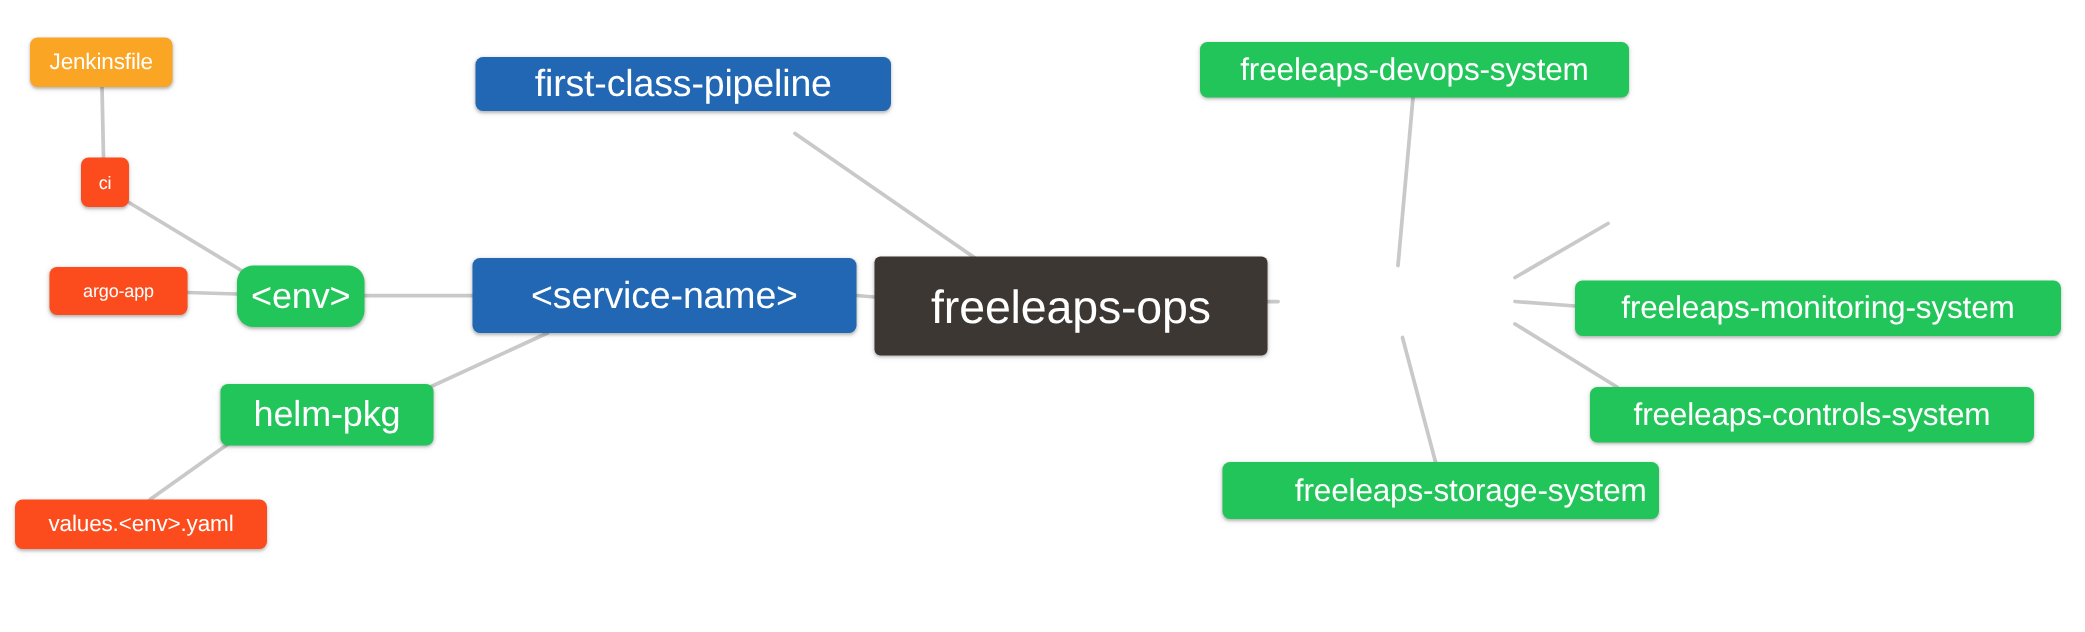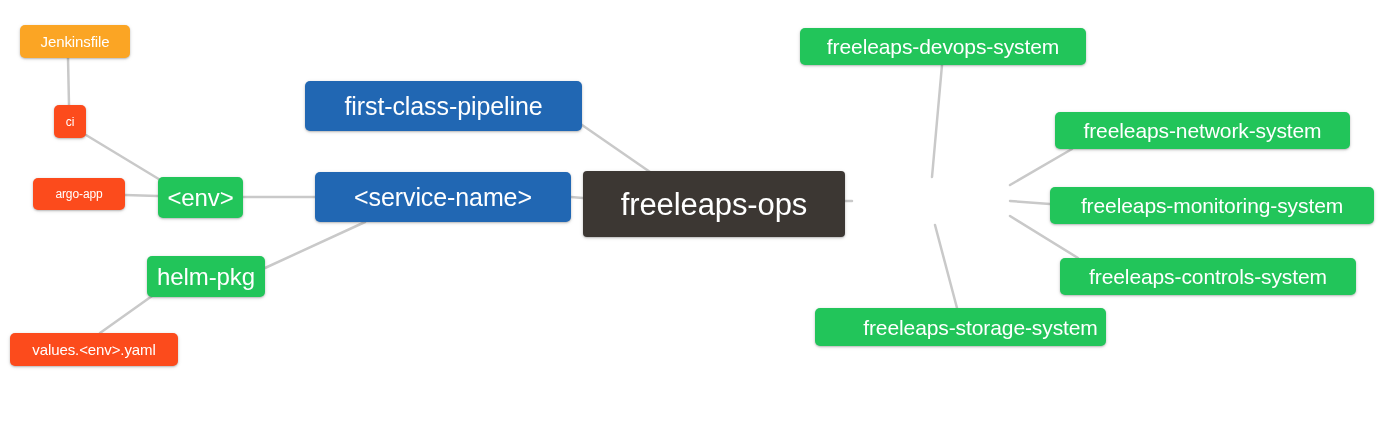--- a/index.html
+++ b/index.html
@@ -88,64 +88,61 @@
       <line x1="158" y1="196" x2="125" y2="195" stroke="#c9c9c9" stroke-width="2.5" stroke-linecap="round"></line>
       <line x1="69" y1="105" x2="68" y2="58" stroke="#c9c9c9" stroke-width="2.5" stroke-linecap="round"></line>
       <line x1="152" y1="296" x2="100" y2="333" stroke="#c9c9c9" stroke-width="2.5" stroke-linecap="round"></line>
       <line x1="932" y1="177" x2="942" y2="65" stroke="#c9c9c9" stroke-width="2.5" stroke-linecap="round"></line>
       <line x1="1010" y1="185" x2="1072" y2="149" stroke="#c9c9c9" stroke-width="2.5" stroke-linecap="round"></line>
       <line x1="1010" y1="201" x2="1050" y2="204" stroke="#c9c9c9" stroke-width="2.5" stroke-linecap="round"></line>
       <line x1="1010" y1="216" x2="1078" y2="258" stroke="#c9c9c9" stroke-width="2.5" stroke-linecap="round"></line>
       <line x1="935" y1="225" x2="957" y2="308" stroke="#c9c9c9" stroke-width="2.5" stroke-linecap="round"></line>
     </svg>
 
-  <div class="mm-node lvl-orange" style="left: 20px; top: 25px; width: 110px; height: 33px; background: rgb(251, 165, 36);">
+  <div class="mm-node lvl-orange" style="left: 20px; top: 25px; width: 95px; height: 33px; background: rgb(251, 165, 36);">
     <span>Jenkinsfile</span>
   </div>
 
   <div class="mm-node lvl-red" style="left: 54px; top: 105px; width: 32px; height: 33px; background: rgb(252, 75, 28);">
     <span>ci</span>
   </div>
 
   <div class="mm-node lvl-red" style="left: 33px; top: 178px; width: 92px; height: 32px; background: rgb(252, 75, 28);">
     <span>argo-app</span>
   </div>
 
   <div class="mm-node lvl-red tiny" style="left: 10px; top: 333px; width: 168px; height: 33px; background: rgb(252, 75, 28);">
     <span>values.&lt;env&gt;.yaml</span>
   </div>
 
-  <div class="mm-node lvl-green big" style="left: 158px; top: 177px; width: 85px; height: 41px; background: rgb(34, 197, 90);">
+  <div class="mm-node lvl-green big" style="left: 158px; top: 177px; width: 85px; height: 41px; background: rgb(34, 197, 90); border-radius: 11px;">
     <span>&lt;env&gt;</span>
   </div>
 
-  <div class="mm-node lvl-green big" style="left: 147px; top: 256px; width: 118px; height: 41px; background: rgb(34, 197, 90);">
+  <div class="mm-node lvl-green big" style="left: 147px; top: 256px; width: 142px; height: 41px; background: rgb(34, 197, 90);">
     <span>helm-pkg</span>
   </div>
 
-  <div class="mm-node lvl-1" style="left: 305px; top: 38px; width: 277px; height: 50px; background: rgb(33, 103, 179); margin-top: 43px;">
+  <div class="mm-node lvl-1" style="left: 317px; top: 38px; width: 277px; height: 36px; background: rgb(33, 103, 179);">
     <span>first-class-pipeline</span>
   </div>
 
   <div class="mm-node lvl-1" style="left: 315px; top: 172px; width: 256px; height: 50px; background: rgb(33, 103, 179); align-items: center;">
     <span>&lt;service-name&gt;</span>
   </div>
 
   <div class="mm-node lvl-root" style="left: 583px; top: 171px; width: 262px; height: 66px; background: rgb(60, 55, 51);">
     <span>freeleaps-ops</span>
   </div>
 
 
   <div class="mm-node lvl-green" style="left: 800px; top: 28px; width: 286px; height: 37px; background: rgb(34, 197, 90);">
     <span>freeleaps-devops-system</span>
   </div>
 
-  <div class="mm-node lvl-green" style="left: 1055px; top: 112px; width: 295px; height: 37px; background: rgb(34, 197, 90);">
-    <span>freeleaps-network-system</span>
-  </div>
 
   <div class="mm-node lvl-green" style="left: 1050px; top: 187px; width: 324px; height: 37px; background: rgb(34, 197, 90);">
     <span>freeleaps-monitoring-system</span>
   </div>
 
   <div class="mm-node lvl-green" style="left: 1060px; top: 258px; width: 296px; height: 37px; background: rgb(34, 197, 90);">
     <span>freeleaps-controls-system</span>
   </div>
 
   <div class="mm-node lvl-green" style="left: 815px; top: 308px; width: 291px; height: 38px; background: rgb(34, 197, 90); padding-left: 40px;">

